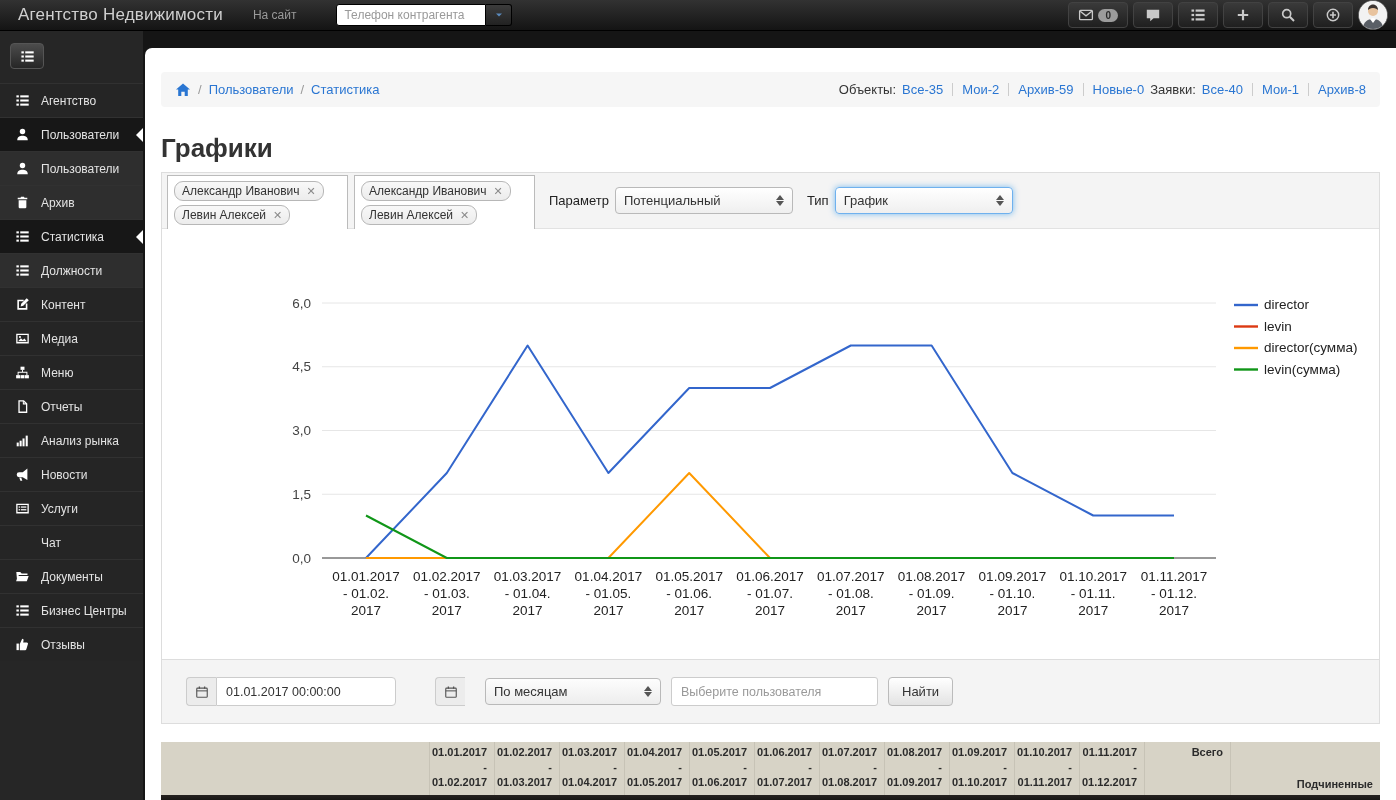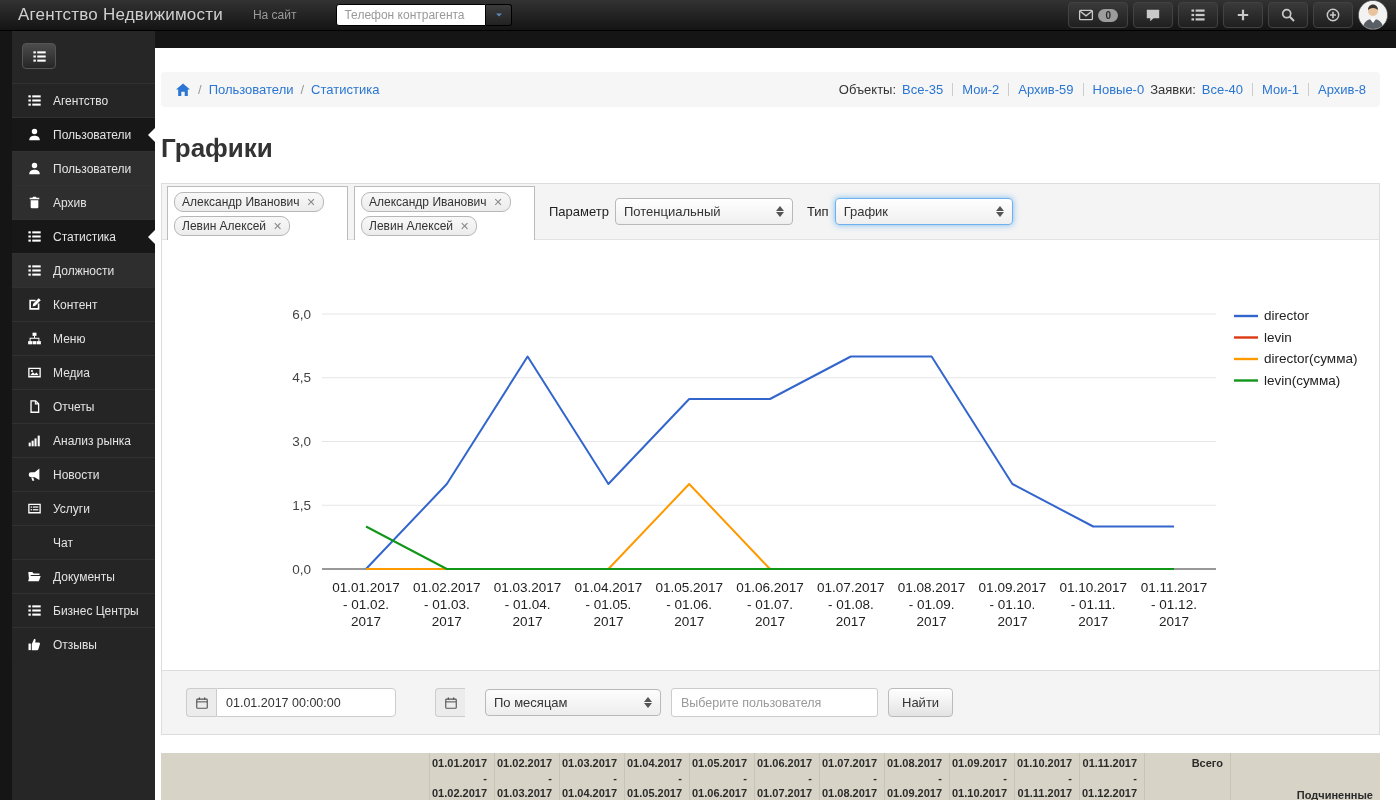--- a/index.html
+++ b/index.html
@@ -22,21 +22,21 @@
   .top-icons{margin-left:auto;display:flex;align-items:center;gap:5px;padding-right:8px;}
   .icon-btn{min-width:40px;height:26px;padding:0 9px;border-radius:4px;
     background:linear-gradient(#3a3a3a,#1f1f1f);border:1px solid #424242;
     display:flex;align-items:center;justify-content:center;gap:4px;cursor:pointer;}
   .badge{background:#9c9c9c;color:#2b2b2b;font-size:10px;font-weight:bold;
     border-radius:8px;padding:1px 7px;line-height:11px;}
   .avatar{width:30px;height:30px;border-radius:50%;overflow:hidden;border:1px solid #555;
     background:#fff;cursor:pointer;flex:0 0 auto;}
 
   
-  .sidebar{position:absolute;left:12px;top:31px;width:143px;height:769px;background:#262626;z-index:20;}
+  .sidebar{position:absolute;left:0;top:31px;width:143px;height:769px;background:#262626;z-index:20;}
   .side-toggle{margin:12px 0 0 10px;width:34px;height:26px;border-radius:4px;
     background:linear-gradient(#4c4c4c,#262626);border:1px solid #555;
     display:flex;align-items:center;justify-content:center;cursor:pointer;}
   .menu{margin-top:14px;}
   .menu-item{position:relative;height:34px;display:flex;align-items:center;
     padding-left:14px;gap:11px;border-top:1px solid #313131;cursor:pointer;background:#252525;}
   .menu-item.sub{background:#2e2e2e;}
   .menu-item.active{background:#171717;}
   .menu-item .lbl{color:#e3e3e3;font-size:12px;white-space:nowrap;}
   .menu-item .mi{width:16px;height:16px;flex:0 0 16px;display:flex;align-items:center;justify-content:center;}
@@ -50,21 +50,21 @@
   .breadcrumb-bar{margin:24px 16px 0;height:35px;background:#f6f6f6;border-radius:4px;
     display:flex;align-items:center;padding:0 14px;font-size:13px;}
   .crumb-link{color:#2a76d2;cursor:pointer;}
   .crumb-sep{color:#999;margin:0 7px;}
   .stats{margin-left:auto;display:flex;align-items:center;font-size:13px;color:#333;}
   .stat-label{margin-right:6px;}
   .stat-link{color:#2a76d2;cursor:pointer;white-space:nowrap;}
   .stat-div{width:1px;height:13px;background:#ccc;margin:0 9px;}
   .stat-gap{width:6px;}
 
-  .page-title{font-size:26px;font-weight:bold;color:#333;margin:26px 16px 19px;}
+  .page-title{font-size:26px;font-weight:bold;color:#333;margin:26px 16px 8px;}
 
   
   .panel-box{margin:0 16px;border:1px solid #ddd;background:#fff;}
   .filter-row{background:#f4f4f4;border-bottom:1px solid #e2e2e2;height:56px;
     display:flex;align-items:center;padding:0 3px;}
   .multiselect{width:181px;background:#fff;border:1px solid #bbb;align-self:flex-start;
     margin:2px 0 0 2px;padding:3px 4px;min-height:50px;cursor:text;}
   .multiselect + .multiselect{margin-left:6px;min-height:47px;}
   .tag{display:inline-flex;align-items:center;gap:7px;background:linear-gradient(#f8f8f8,#ececec);
     border:1px solid #b7b7b7;border-radius:9px;font-size:12px;color:#333;
@@ -303,41 +303,41 @@
               <path d="M12.5 1.3l2.2 2.2-5.9 5.9-2.8.6.6-2.8z"></path>
             </g>
           </svg>
         </span>
         <span class="lbl">Контент</span>
       </div>
       <div class="menu-item">
         <span class="mi">
           <svg width="15" height="15" viewBox="0 0 16 16">
             <g fill="#fff">
+              <path d="M1.3 2.8h13.4v10.4H1.3zm1.4 1.4v7.6h10.6V4.2z" fill-rule="evenodd"></path>
+              <circle cx="5.3" cy="6.3" r="1.1"></circle>
+              <path d="M3.3 11l3-3.4 2 2 1.8-1.5 2.3 2.9z"></path>
+            </g>
+          </svg>
+        </span>
+        <span class="lbl">Медиа</span>
+      </div>
+      <div class="menu-item">
+        <span class="mi">
+          <svg width="15" height="15" viewBox="0 0 16 16">
+            <g fill="#fff">
               <rect x="5.9" y="1.8" width="4.2" height="3.4"></rect>
               <rect x="1.2" y="10.8" width="4.2" height="3.4"></rect>
               <rect x="5.9" y="10.8" width="4.2" height="3.4"></rect>
               <rect x="10.6" y="10.8" width="4.2" height="3.4"></rect>
               <path d="M7.5 5.2h1v2h4.7v3.6h-1V8.2H3.8v2.6h-1V7.2h4.7z"></path>
             </g>
           </svg>
         </span>
         <span class="lbl">Меню</span>
-      </div>
-      <div class="menu-item">
-        <span class="mi">
-          <svg width="15" height="15" viewBox="0 0 16 16">
-            <g fill="#fff">
-              <path d="M1.3 2.8h13.4v10.4H1.3zm1.4 1.4v7.6h10.6V4.2z" fill-rule="evenodd"></path>
-              <circle cx="5.3" cy="6.3" r="1.1"></circle>
-              <path d="M3.3 11l3-3.4 2 2 1.8-1.5 2.3 2.9z"></path>
-            </g>
-          </svg>
-        </span>
-        <span class="lbl">Медиа</span>
       </div>
       <div class="menu-item">
         <span class="mi">
           <svg width="15" height="15" viewBox="0 0 16 16">
             <g fill="none" stroke="#fff" stroke-width="1.4">
               <path d="M4.3 1.9h4.9l3.2 3.2v9H4.3z"></path>
               <path d="M8.9 2v3.2h3.4" stroke-width="1.1"></path>
             </g>
           </svg>
         </span>

